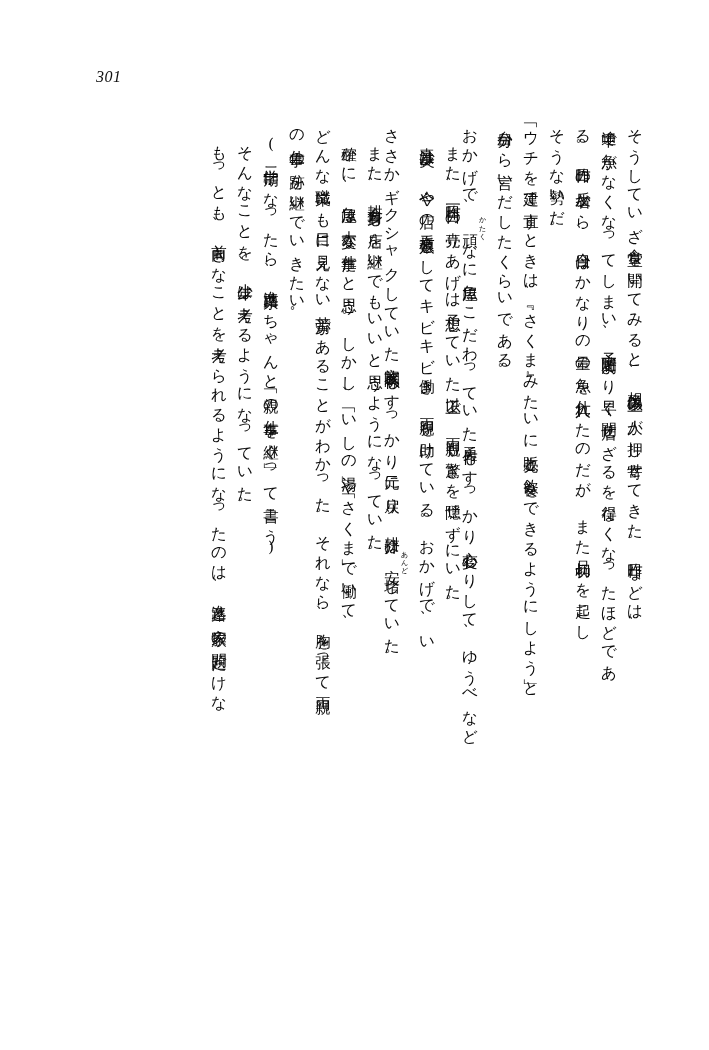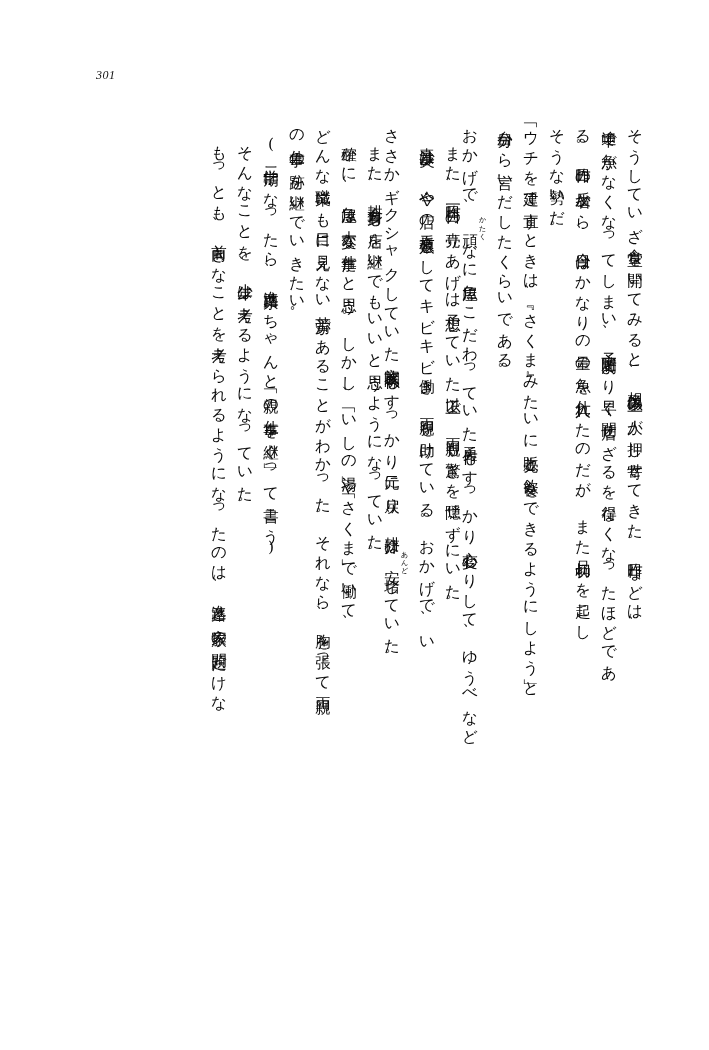--- a/index.html
+++ b/index.html
@@ -19,21 +19,21 @@
     width: 709px;
     height: 1050px;
     background: #ffffff;
   }
   .page-number {
     position: absolute;
     top: 68px;
     left: 96px;
     font-family: "Liberation Serif", serif;
     font-style: italic;
-    font-size: 12px;
+    font-size: 16px;
     color: #111;
     letter-spacing: 0.5px;
   }
   .text-block {
     position: absolute;
     top: 118px;
     left: 62px;
     width: 580px;
     height: 860px;
     display: flex;

